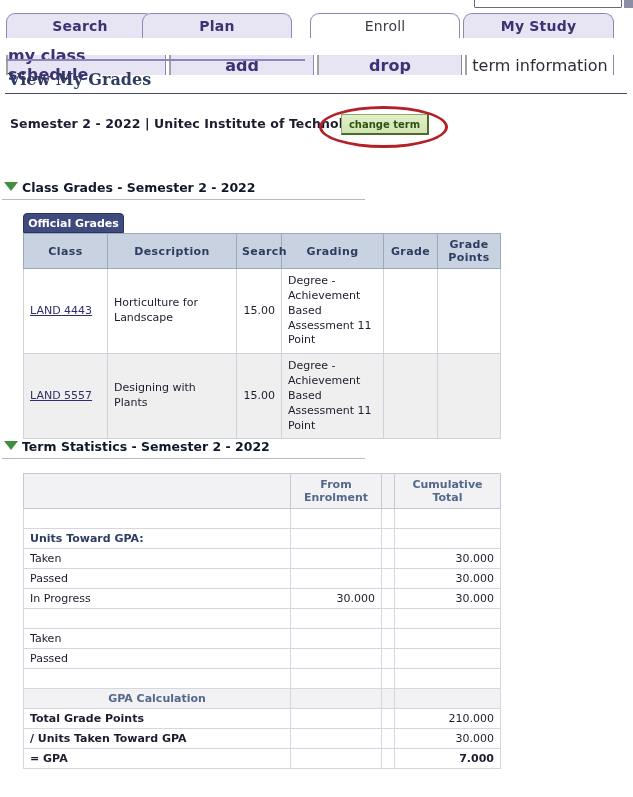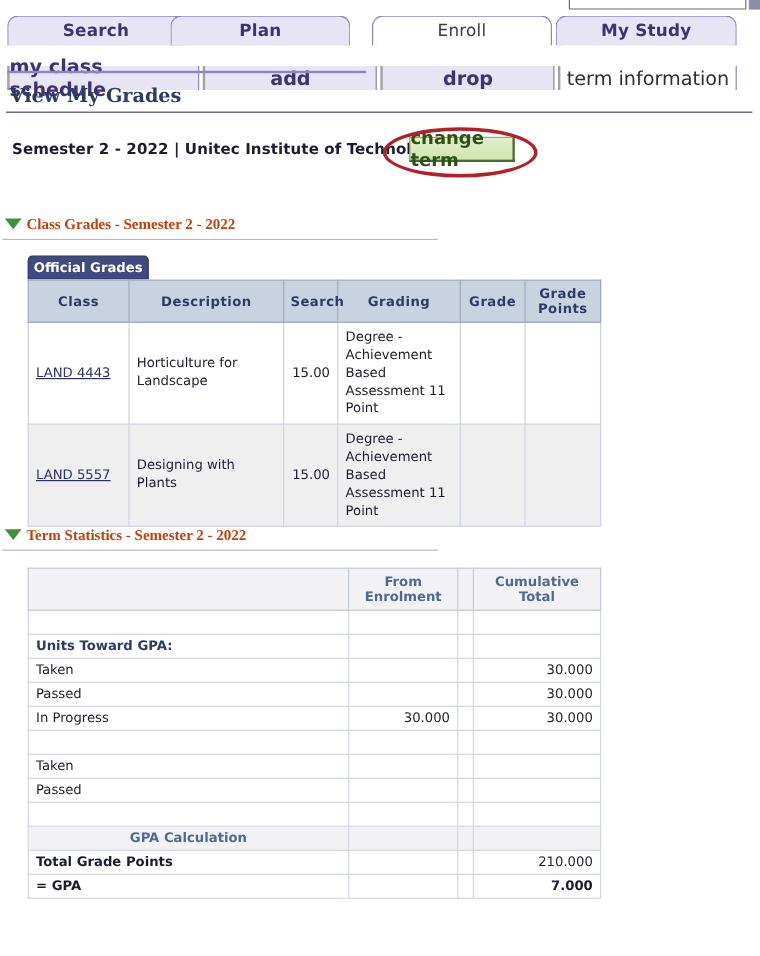--- a/index.html
+++ b/index.html
@@ -84,21 +84,21 @@
     letter-spacing: .1px;
   }
   .change-term-btn {
     position: absolute; top: 114px; left: 341px;
     width: 88px; height: 21px;
     background: linear-gradient(#e2efcb, #cfe5b0);
     border: 1px solid #8fae63;
     border-right: 2px solid #4d6b2c;
     border-bottom: 2px solid #4d6b2c;
     color: #2f5214;
-    font-size: 15px; font-weight: bold;
+    font-size: 10px; font-weight: bold;
     display: flex; align-items: center; justify-content: center;
   }
   .red-ellipse {
     position: absolute; top: 106px; left: 319px;
     width: 129px; height: 42px;
     border: 3px solid #b51f28;
     border-radius: 50%;
     pointer-events: none;
   }
 
@@ -107,21 +107,21 @@
   .sect-head { position: relative; height: 22px; }
   .tri {
     position: absolute; left: 4px; top: 4px;
     width: 0; height: 0;
     border-left: 7px solid transparent;
     border-right: 7px solid transparent;
     border-top: 9px solid #3f8f3f;
   }
   .sect-title {
     position: absolute; left: 22px; top: 2px;
-    font-size: 12.5px; font-weight: bold; color: #c2410c; font-family: Liberation Serif, serif;
+    font-size: 12.5px; font-weight: bold; color: #0f172a;
   }
   .sect-rule {
     position: absolute; left: 2px; top: 21px; width: 363px; height: 1px;
     background: #b9b9c7;
   }
 
   
   .grid-tab {
     position: absolute;
     background: #3f4a7e;
@@ -386,19 +386,25 @@
         <td></td>
         <td class="val "></td>
       </tr>
       <tr>
         <td class="lbl bold">Total Grade Points</td>
         <td class="val"></td>
         <td></td>
         <td class="val">210.000</td>
       </tr>
       <tr>
+        <td class="lbl bold">/  Units Taken Toward GPA</td>
+        <td class="val"></td>
+        <td></td>
+        <td class="val">30.000</td>
+      </tr>
+      <tr>
         <td class="lbl bold">= GPA</td>
         <td class="val"></td>
         <td></td>
         <td class="val bold">7.000</td>
       </tr>
     </tbody>
 </table>
 
 </body></html>

